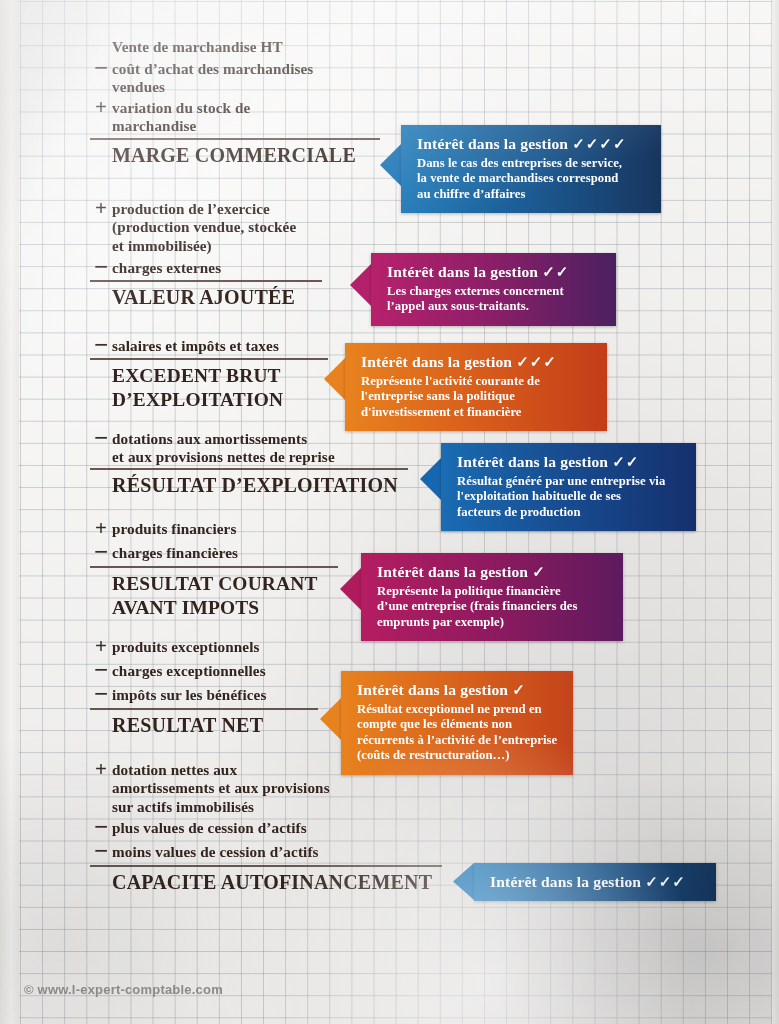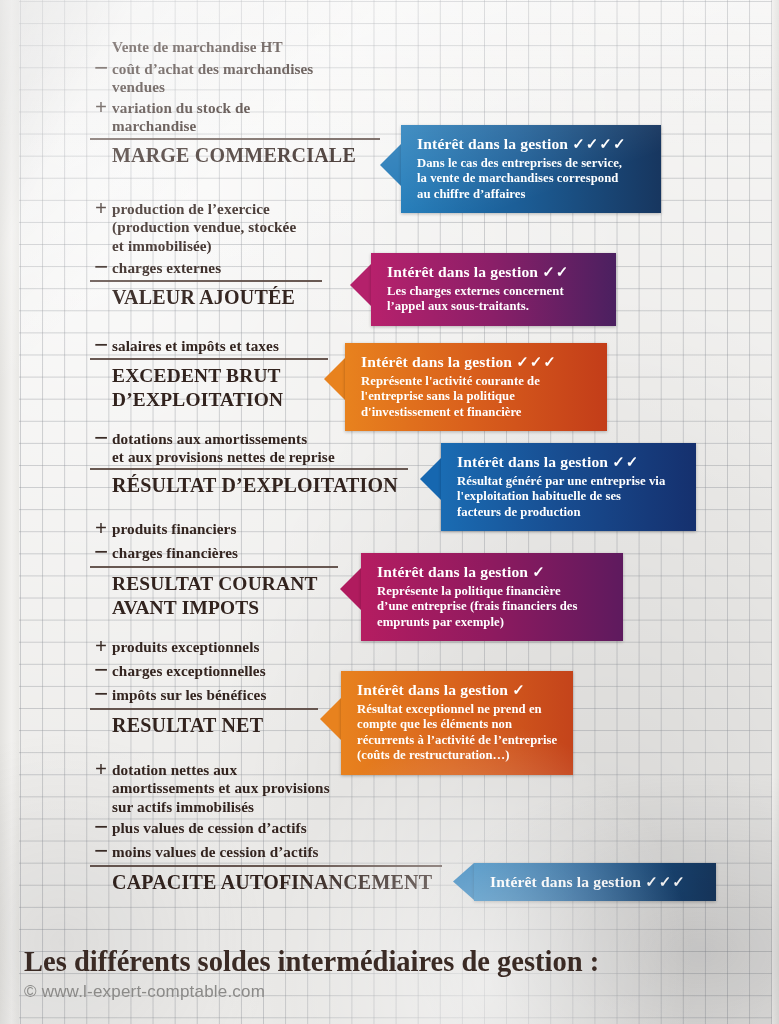--- a/index.html
+++ b/index.html
@@ -92,21 +92,21 @@
 
   
   #footer-title{
     position:absolute;left:24px;top:946px;
     font-weight:bold;font-size:28.5px;color:#3a2a24;letter-spacing:0px;
     white-space:nowrap;
   }
   #footer-credit{
     position:absolute;left:24px;top:982px;
     font-family:"Liberation Sans", sans-serif;
-    font-size:17px;color:#8b8a88;letter-spacing:.2px;
+    font-size:13px;color:#8b8a88;letter-spacing:.2px;font-weight:bold;
   }
 </style>
 </head>
 <body>
 
 <div id="page">
 
   <div id="grid"></div>
   <div id="edgeL"></div>
   <div id="edgeR"></div>
@@ -375,16 +375,15 @@
     <div class="body" style="background:linear-gradient(to right,#1d79b8 0%,#1b5c95 45%,#16375f 100%);padding:9px 12px 9px 16px;">
       <div class="c-title">
         <span>Intérêt dans la gestion</span> <span class="ticks">✓✓✓</span>
       </div>
     </div>
   </div>
 
   <div id="paper-shade"></div>
   <div id="paper-hi"></div>
 
-  <div id="footer-title">Les différents soldes intermédiaires de gestion :</div>
   <div id="footer-credit">© www.l-expert-comptable.com</div>
 
 </div>
 
 </body></html>

